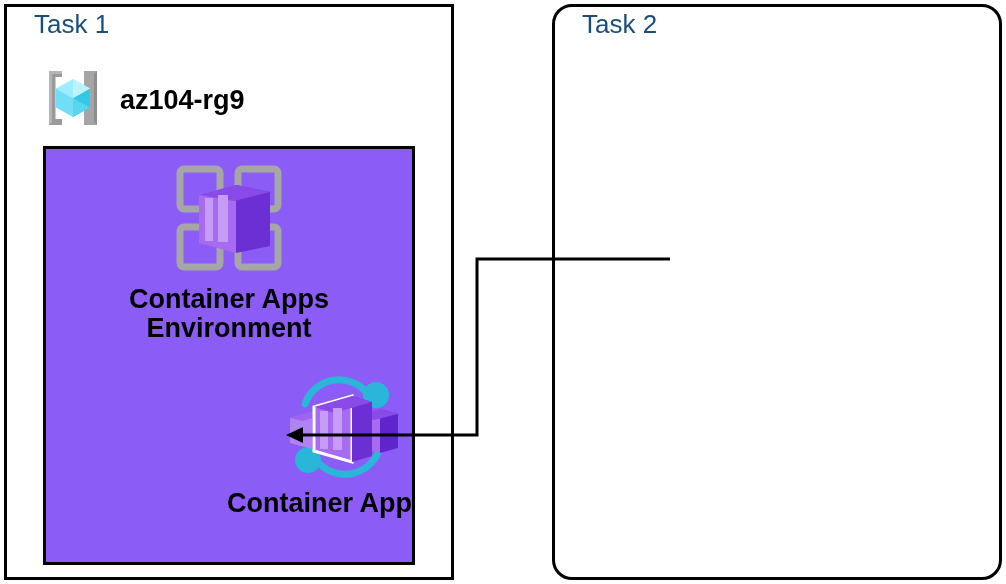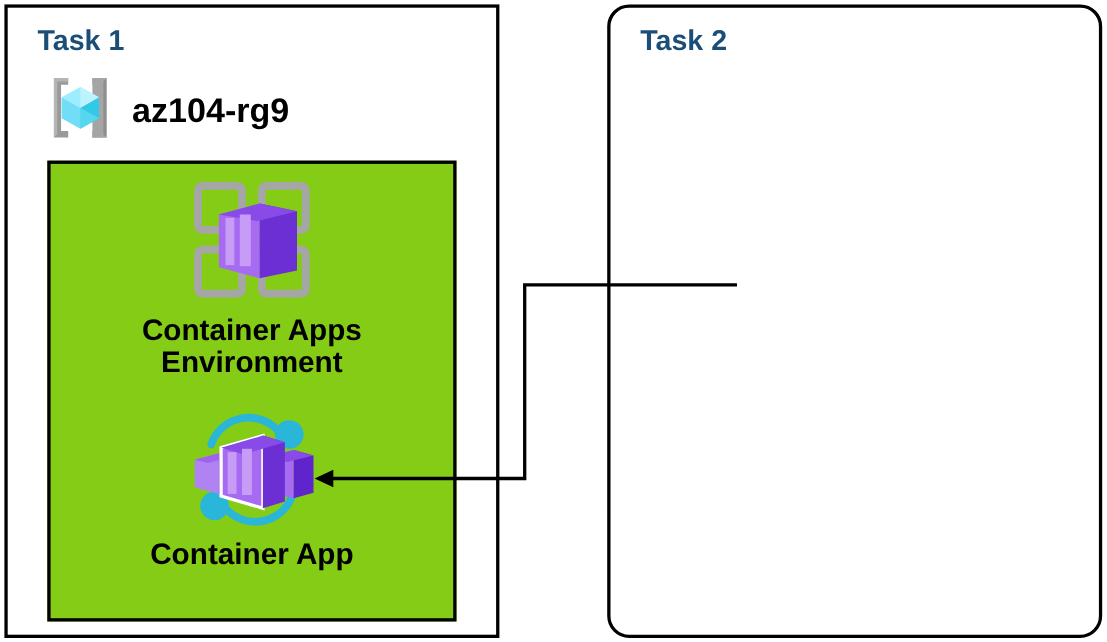--- a/index.html
+++ b/index.html
@@ -24,64 +24,64 @@
     background: #ffffff;
     border: 3px solid #000000;
     box-sizing: border-box;
   }
   #panel-task1 { left: 4px;   top: 4px; width: 450px; height: 576px; }
   #panel-task2 { left: 552px; top: 4px; width: 450px; height: 576px; border-radius: 20px; }
 
   .task-title {
     position: absolute;
     left: 27px;
-    top: 14px;
+    top: 2px;
     font-size: 26px;
-    font-weight: bold;
+    font-weight: normal;
     color: #1a4e79;
     letter-spacing: 0px;
     white-space: nowrap;
     text-align: center;
   }
 
   
   #rg-row {
     position: absolute;
     left: 33px;
     top: 58px;
     display: flex;
     align-items: center;
     gap: 14px;
   }
   #rg-label {
-    font-size: 31px;
+    font-size: 27px;
     font-weight: bold;
     color: #000000;
     white-space: nowrap;
   }
 
   
   .inner-box {
     position: absolute;
-    background: #84cc16;
+    background: #8b5cf6;
     border: 3px solid #000000;
     box-sizing: border-box;
   }
   #box-env  { left: 36px;  top: 139px; width: 372px; height: 419px; }
 
   
   .res-block {
     position: absolute;
     width: 100%;
     display: flex;
     flex-direction: column;
     align-items: center;
   }
   #res-cae { top: 10px; }
-  #res-ca  { top: 222px; }
+  #res-ca  { top: 222px; align-items: flex-end; }
 
   .res-label {
     margin-top: 2px;
     font-size: 27px;
     font-weight: bold;
     color: #000000;
     line-height: 1.08;
     text-align: center;
     white-space: pre-line;
   }

